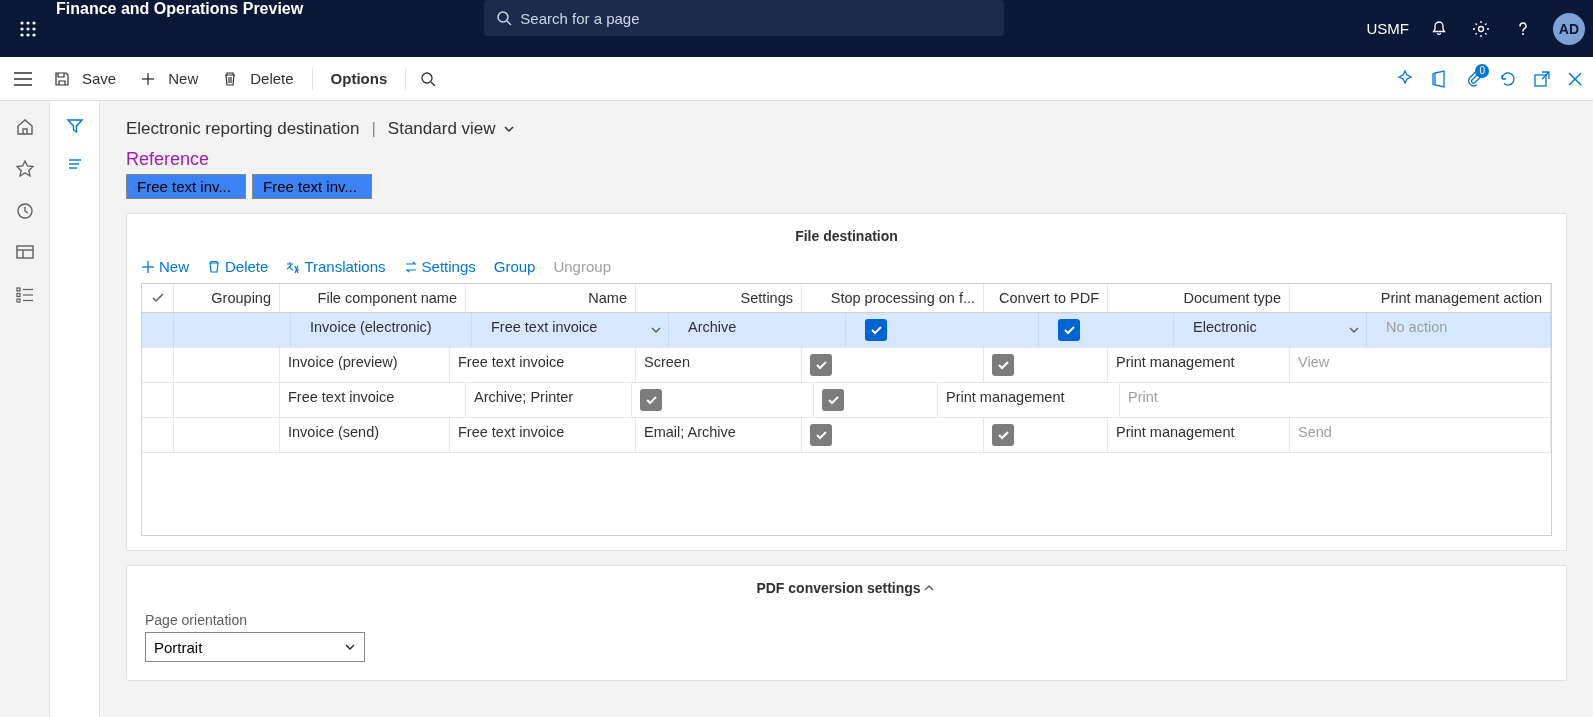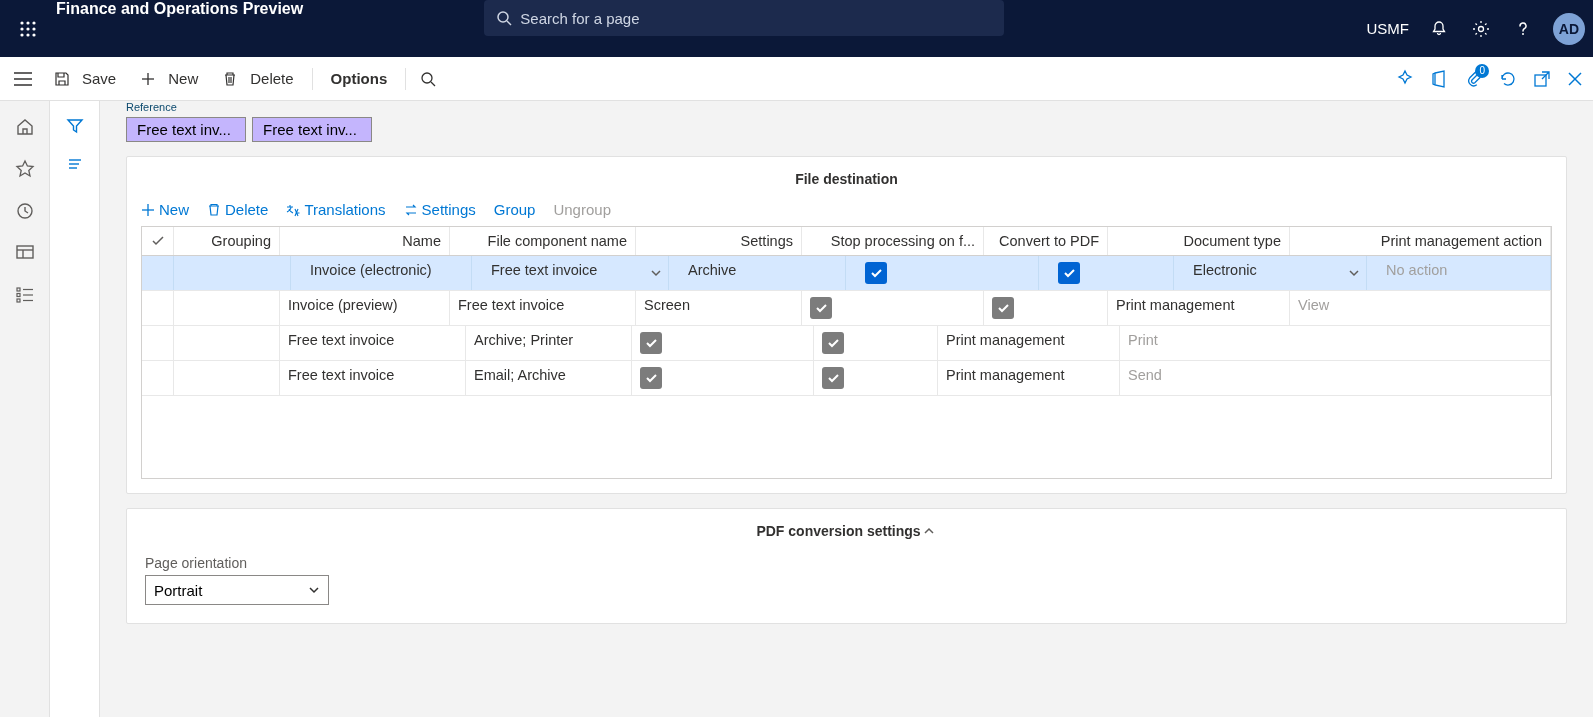--- a/index.html
+++ b/index.html
@@ -59,23 +59,23 @@
 .filter-rail .ic { cursor:pointer; }
 .main { flex:1; background:#f3f3f3; overflow:auto; padding:0; }
 
 
 .page-head { padding:18px 26px 10px; display:flex; align-items:center; gap:8px; font-size:17px; color:#323130; }
 .page-head .divider { color:#888; margin:0 4px; }
 .view-dd { display:flex; align-items:center; gap:6px; cursor:pointer; }
 
 
 .ref-sec { padding:0 26px 14px; }
-.ref-sec .lbl { font-size:11px; color:#0c4a6e; margin-bottom:4px; }
+.ref-sec .lbl { font-size:18px; color:#a21caf; margin-bottom:4px; }
 .ref-boxes { display:flex; gap:6px; }
-.ref-box { border:1px solid #8a8886; padding:3px 10px; background:#c4b5fd; font-size:15px; min-width:120px; white-space:nowrap; overflow:hidden; text-overflow:ellipsis; max-width:120px; }
+.ref-box { border:1px solid #8a8886; padding:3px 10px; background:#3b82f6; font-size:15px; min-width:120px; white-space:nowrap; overflow:hidden; text-overflow:ellipsis; max-width:120px; }
 
 
 .card { background:#fff; border:1px solid #e1e1e1; border-radius:2px; margin:0 26px 14px; }
 .card-header { padding:14px 18px 10px; font-size:14px; font-weight:600; color:#323130; display:flex; align-items:center; justify-content:center; }
 .card-header .chev { cursor:pointer; }
 
 
 .grid-toolbar { display:flex; gap:18px; padding:4px 14px 8px; font-size:15px; align-items:center; }
 .grid-toolbar .tb { color:#0078d4; cursor:pointer; display:flex; align-items:center; gap:4px; }
 .grid-toolbar .tb.disabled { color:#a19f9d; cursor:default; }
@@ -102,21 +102,21 @@
 .chk { width:22px; height:22px; border-radius:3px; display:inline-flex; align-items:center; justify-content:center; }
 .chk.blue { background:#0164d3; }
 .chk.grey { background:#7c7c7c; }
 .chk svg { stroke:#fff; }
 .dd-ind { position:absolute; right:6px; top:50%; transform:translateY(-50%); }
 .grid-empty { height:82px; }
 
 
 .pdf-sec-body { padding:6px 18px 18px; }
 .field-lbl { font-size:14px; color:#605e5c; margin-bottom:4px; }
-.select-box { border:1px solid #8a8886; background:#fff; width:184px; height:30px; display:flex; align-items:center; justify-content:space-between; padding:0 8px; font-size:15px; cursor:pointer; }
+.select-box { border:1px solid #8a8886; background:#fff; width:220px; height:30px; display:flex; align-items:center; justify-content:space-between; padding:0 8px; font-size:15px; cursor:pointer; }
 
 svg { display:block; }
 </style>
 </head>
 <body>
 
 <div class="top-bar">
   <div class="waffle">
     <svg width="18" height="18" viewBox="0 0 18 18">
         <g fill="#fff">
@@ -286,20 +286,30 @@
     <div class="ic">
         <svg width="18" height="18" viewBox="0 0 18 18">
           <line x1="3" y1="5" x2="15" y2="5" stroke="#0078d4" stroke-width="1.4"></line>
           <line x1="3" y1="9" x2="13" y2="9" stroke="#0078d4" stroke-width="1.4"></line>
           <line x1="3" y1="13" x2="11" y2="13" stroke="#0078d4" stroke-width="1.4"></line>
         </svg>
       </div>
   </div>
 
   <div class="main">
+    <div class="page-head">
+      <span>Electronic reporting destination</span>
+      <span class="divider">|</span>
+      <div class="view-dd">
+        <span>Standard view</span>
+        <svg width="14" height="14" viewBox="0 0 14 14">
+            <path d="M3 5l4 4 4-4" fill="none" stroke="#323130" stroke-width="1.5"></path>
+          </svg>
+      </div>
+    </div>
 
     <div class="ref-sec">
       <div class="lbl">Reference</div>
       <div class="ref-boxes">
         <div class="ref-box">Free text inv...</div>
         <div class="ref-box">Free text inv...</div>
       </div>
     </div>
 
     <div class="card">
@@ -341,22 +351,22 @@
       </div>
 
       <div class="grid-wrap">
         <div class="grid-head">
           <div class="gh col-sel">
             <svg width="14" height="14" viewBox="0 0 14 14">
                 <path d="M2 7l3 3 7-7" fill="none" stroke="#605e5c" stroke-width="1.5"></path>
               </svg>
           </div>
           <div class="gh col-group">Grouping</div>
+          <div class="gh col-file">File component name</div>
           <div class="gh col-name">Name</div>
-          <div class="gh col-file">File component name</div>
           <div class="gh col-settings">Settings</div>
           <div class="gh col-stop">Stop processing on f...</div>
           <div class="gh col-pdf">Convert to PDF</div>
           <div class="gh col-doc">Document type</div>
           <div class="gh col-action">Print management action</div>
         </div>
         <div class="grid-body" id="grid-body">
             <div class="grid-row selected">
               <div class="gc col-sel"></div>
               <div class="gc col-group"></div>
@@ -417,20 +427,21 @@
                   <svg width="14" height="14" viewBox="0 0 14 14">
                     <path d="M3 7l3 3 6-6" fill="none" stroke-width="2"></path>
                   </svg>
                 </div></div>
               <div class="gc col-doc">Print management</div>
               <div class="gc col-action muted">Print</div>
             </div>
             <div class="grid-row">
               <div class="gc col-sel"></div>
               <div class="gc col-group"></div>
+              <div class="gc col-name">Invoice (send)</div>
               <div class="gc col-file">Free text invoice</div>
               <div class="gc col-settings">Email; Archive</div>
               <div class="gc col-stop"><div class="chk grey">
                   <svg width="14" height="14" viewBox="0 0 14 14">
                     <path d="M3 7l3 3 6-6" fill="none" stroke-width="2"></path>
                   </svg>
                 </div></div>
               <div class="gc col-pdf"><div class="chk grey">
                   <svg width="14" height="14" viewBox="0 0 14 14">
                     <path d="M3 7l3 3 6-6" fill="none" stroke-width="2"></path>

